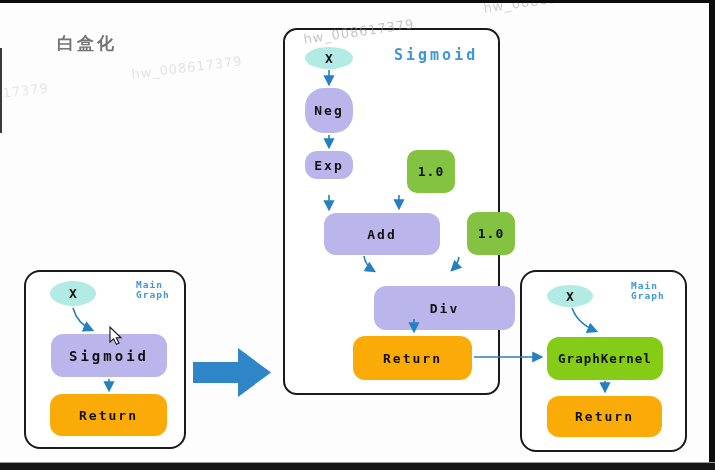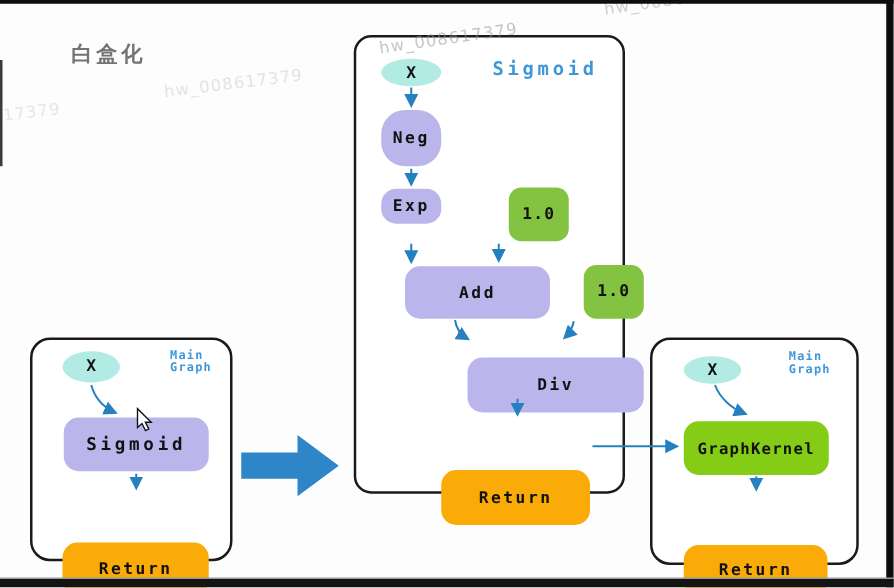--- a/index.html
+++ b/index.html
@@ -36,21 +36,21 @@
   #label-expanded{position:absolute;left:394px;top:46px;z-index:6;color:#3e97d9;
       font-weight:bold;font-family:"DejaVu Sans Mono","Liberation Mono",monospace;
       font-size:15px;letter-spacing:3px;}
 
   .node{position:absolute;display:flex;align-items:center;justify-content:center;
       z-index:5;color:#111;font-weight:bold;
       font-family:"DejaVu Sans Mono","Liberation Mono",monospace;}
   .ellipse{background:#b2ebe3;border-radius:50%;font-size:13px;}
   .op{background:#bab6ec;border-radius:12px;font-size:13px;letter-spacing:2px;}
   .const{background:#84c341;border-radius:10px;font-size:13px;letter-spacing:1px;margin-left:32px;}
-  .ret{background:#fbab08;border-radius:12px;font-size:13px;letter-spacing:2px;margin-top:40px;}
+  .ret{background:#fbab08;border-radius:12px;font-size:13px;letter-spacing:2px;}
   .kernel{background:#84cc16;border-radius:12px;font-size:12.5px;letter-spacing:1px;}
 
   #n-before-x{left:50px;top:281px;width:46px;height:25px;}
   #n-before-sigmoid{left:51px;top:334px;width:116px;height:43px;letter-spacing:3px;font-size:14px;}
   #n-before-return{left:50px;top:394px;width:117px;height:42px;}
 
   #n-exp-x{left:305px;top:47px;width:48px;height:22px;}
   #n-exp-neg{left:305px;top:88px;width:48px;height:45px;border-radius:19px;}
   #n-exp-exp{left:305px;top:151px;width:48px;height:28px;}
   #n-exp-const1{left:375px;top:150px;width:48px;height:43px;}

